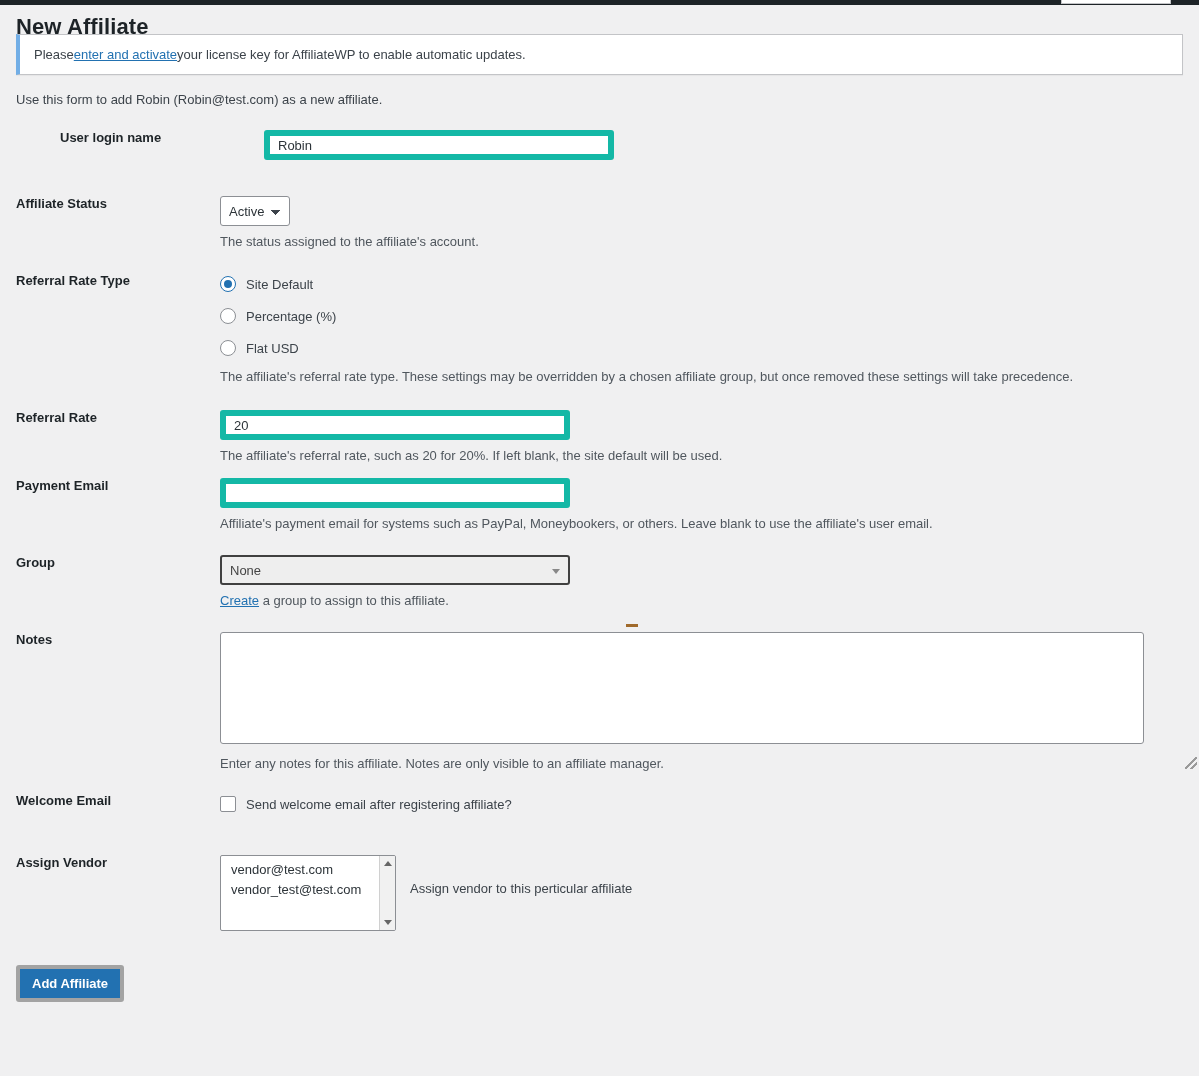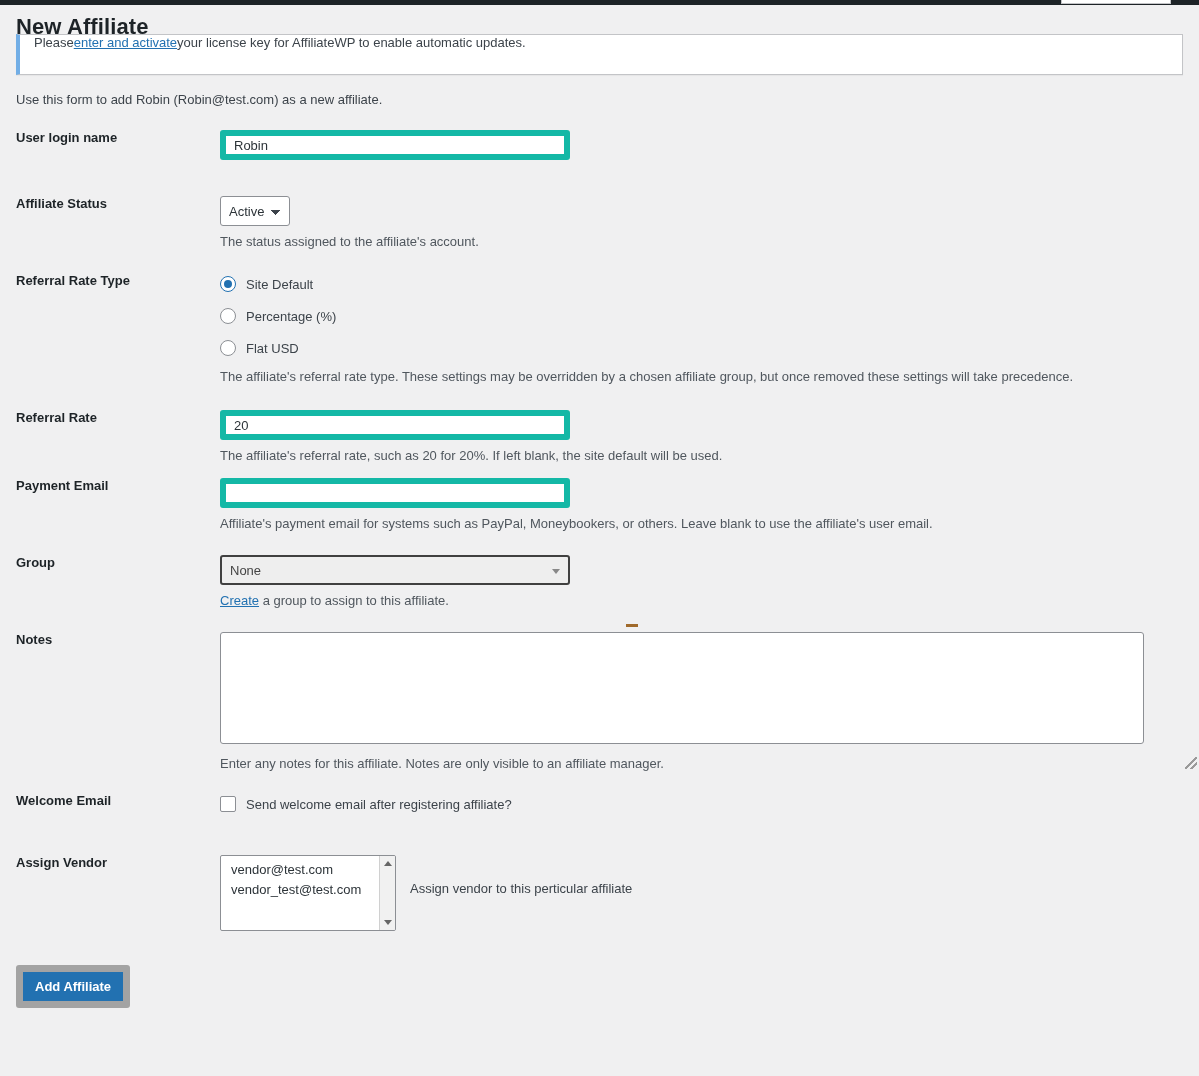--- a/index.html
+++ b/index.html
@@ -44,20 +44,21 @@
   .notice {
     position: absolute;
     top: 34px;
     left: 16px;
     width: 1167px;
     height: 41px;
     background: #ffffff;
     border: 1px solid #c3c4c7;
     border-left: 4px solid #72aee6;
     display: flex;
+    align-items: center;
     padding-left: 14px;
     font-size: 13px;
     color: #3c434a;
     box-shadow: 0 1px 1px rgba(0,0,0,0.04);
   }
   .notice a {
     color: #2271b1;
     text-decoration: underline;
   }
   .intro {
@@ -255,21 +256,21 @@
     border-right: 4px solid transparent;
     border-top: 5px solid #666;
   }
   .vendor-note {
     font-size: 13px;
     color: #3c434a;
     margin-left: 14px;
   }
   .btn-primary {
     background: #2271b1;
-    border: 7px solid #a3a3a3;
+    border: 4px solid #a3a3a3;
     border-radius: 3px;
     color: #fff;
     font-size: 13px;
     font-weight: bold;
     padding: 7px 12px;
     cursor: pointer;
     font-family: "Liberation Sans", sans-serif;
   }
 </style>
 </head>
@@ -283,21 +284,21 @@
 <div class="notice">
   <span>Please </span>
     <a href="#">enter and activate</a>
     <span> your license key for AffiliateWP to enable automatic updates.</span>
 </div>
 
 <div class="intro">Use this form to add Robin (Robin@test.com) as a new affiliate.</div>
 
 <div class="form">
 
-  <div class="row" style="margin-bottom:36px;">
+  <div class="row" style="margin-bottom:36px;margin-left:44px;">
     <div class="label">User login name</div>
     <div class="field">
       <input type="text" class="txt small" value="Robin" style="">
     </div>
   </div>
 
   <div class="row" style="margin-bottom:24px;">
     <div class="label">Affiliate Status</div>
     <div class="field">
       <select class="sel">

